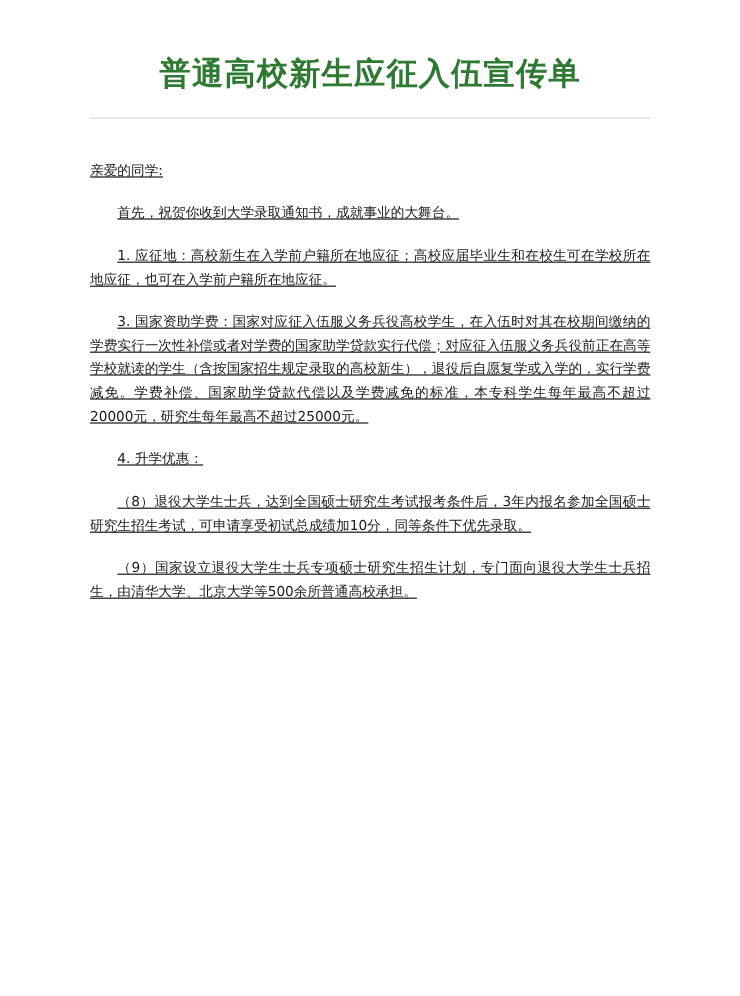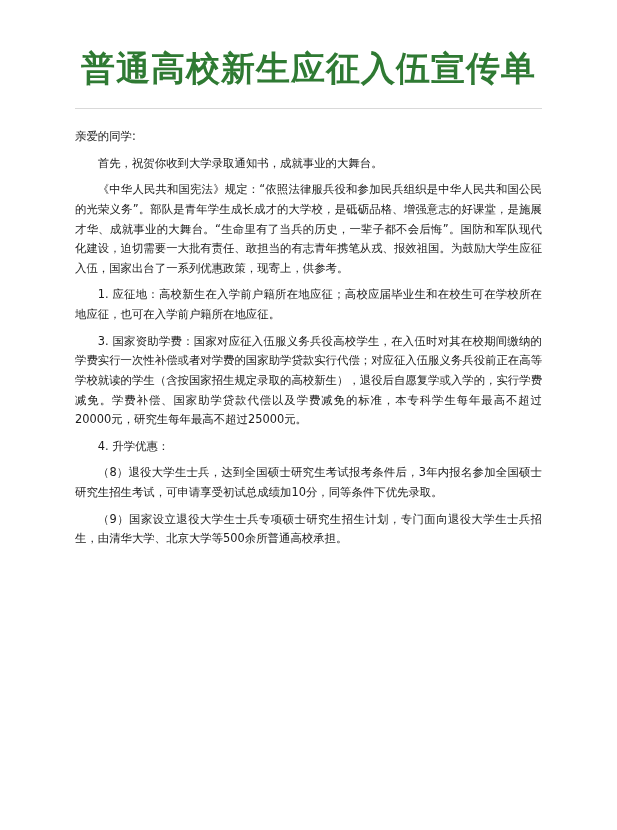--- a/index.html
+++ b/index.html
@@ -19,44 +19,45 @@
     height: 830px;
     background: #ffffff;
     box-sizing: border-box;
     padding: 0 75px;
   }
   .doc-title {
     margin: 0;
     padding-top: 46px;
     text-align: center;
     font-family: "DejaVu Serif", "Liberation Serif", serif;
-    font-size: 34px;
+    font-size: 26px;
     font-weight: bold;
     color: #2f7a33;
     letter-spacing: 1px;
     line-height: 1.3;
     white-space: nowrap;
   }
   .title-rule {
     margin: 18px 0 0 0;
     height: 1px;
     background: #d9d9d9;
     width: 100%;
   }
   .body-block {
     padding-top: 18px;
   }
   p.para {
-    margin: 0 0 7px 0;
+    margin: 16px 0 7px 0;
     font-size: 11.4px;
     line-height: 1.72;
     color: #1a1a1a;
     text-align: justify;
     text-justify: inter-ideograph;
     font-family: "DejaVu Sans", "Liberation Sans", sans-serif;
+    text-decoration: underline;
   }
   p.indent {
     text-indent: 2em;
   }
   p.noindent {
     text-indent: 0;
   }
   p.hang {
     text-indent: 2em;
   }
@@ -66,21 +67,20 @@
 
 <div class="page">
 
   <h1 class="doc-title" style="color: rgb(47, 122, 51);">普通高校新生应征入伍宣传单</h1>
 
   <div class="title-rule"></div>
 
   <div class="body-block">
     <p class="para noindent">亲爱的同学:</p>
     <p class="para indent">首先，祝贺你收到大学录取通知书，成就事业的大舞台。</p>
-    <p class="para indent">《中华人民共和国宪法》规定：“依照法律服兵役和参加民兵组织是中华人民共和国公民的光荣义务”。部队是青年学生成长成才的大学校，是砥砺品格、增强意志的好课堂，是施展才华、成就事业的大舞台。“生命里有了当兵的历史，一辈子都不会后悔”。国防和军队现代化建设，迫切需要一大批有责任、敢担当的有志青年携笔从戎、报效祖国。为鼓励大学生应征入伍，国家出台了一系列优惠政策，现寄上，供参考。</p>
     <p class="para indent">1. 应征地：高校新生在入学前户籍所在地应征；高校应届毕业生和在校生可在学校所在地应征，也可在入学前户籍所在地应征。</p>
     <p class="para indent">3. 国家资助学费：国家对应征入伍服义务兵役高校学生，在入伍时对其在校期间缴纳的学费实行一次性补偿或者对学费的国家助学贷款实行代偿；对应征入伍服义务兵役前正在高等学校就读的学生（含按国家招生规定录取的高校新生），退役后自愿复学或入学的，实行学费减免。学费补偿、国家助学贷款代偿以及学费减免的标准，本专科学生每年最高不超过20000元，研究生每年最高不超过25000元。</p>
     <p class="para indent">4. 升学优惠：</p>
     <p class="para hang">（8）退役大学生士兵，达到全国硕士研究生考试报考条件后，3年内报名参加全国硕士研究生招生考试，可申请享受初试总成绩加10分，同等条件下优先录取。</p>
     <p class="para hang">（9）国家设立退役大学生士兵专项硕士研究生招生计划，专门面向退役大学生士兵招生，由清华大学、北京大学等500余所普通高校承担。</p>
   </div>
 
 </div>
 
 </body></html>

